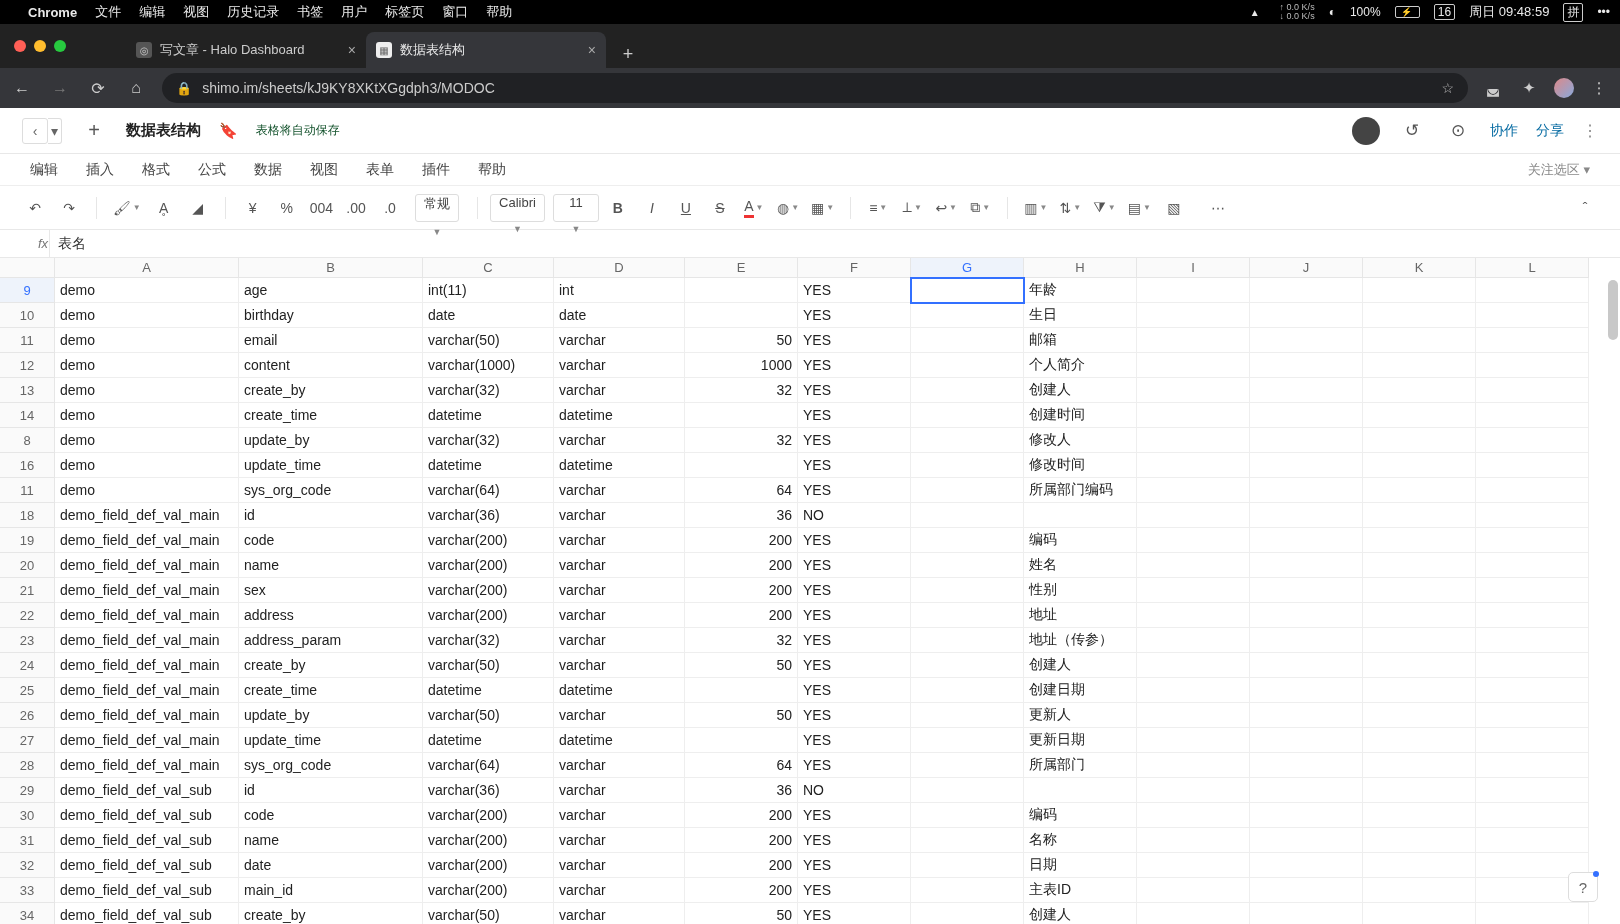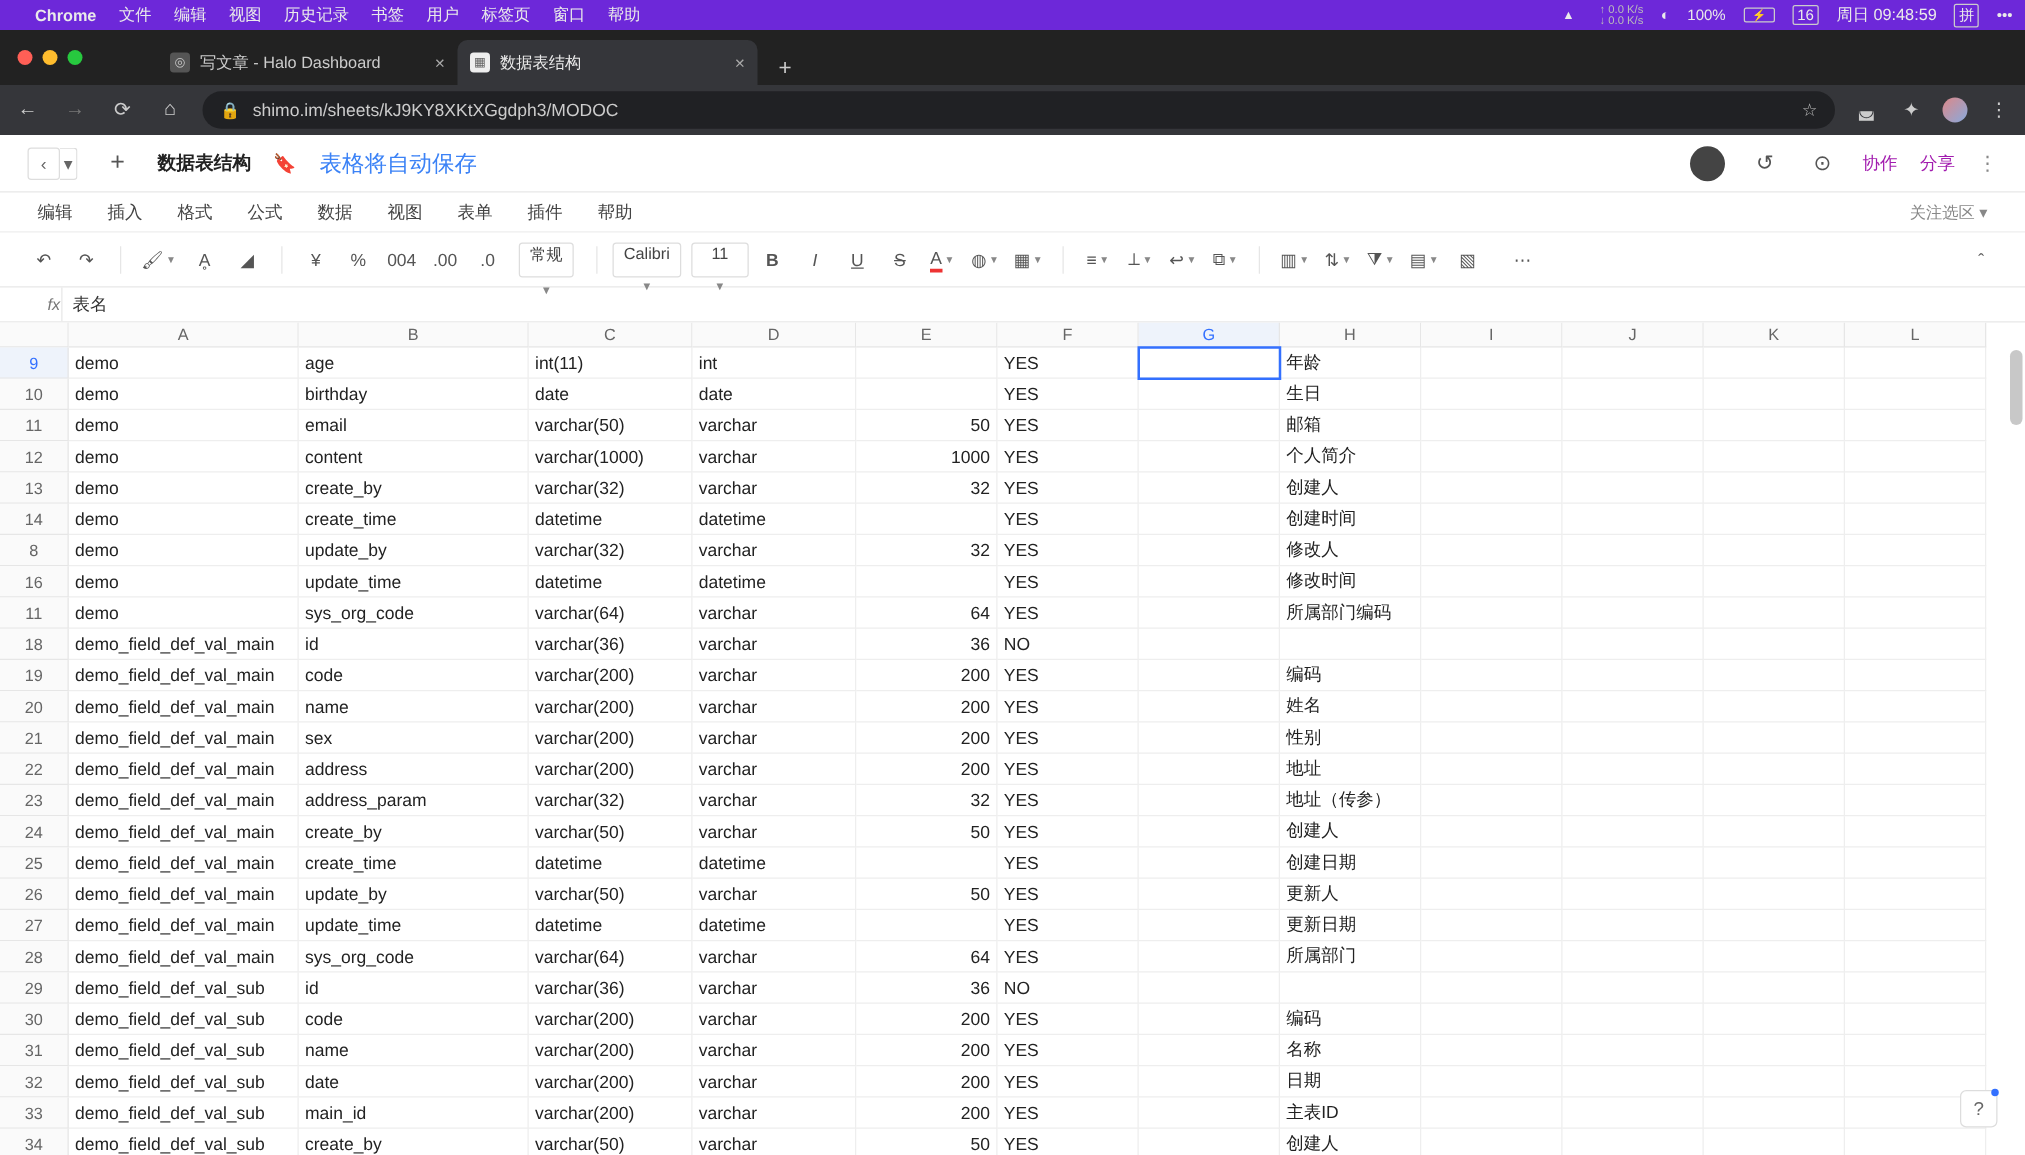--- a/index.html
+++ b/index.html
@@ -1,18 +1,18 @@
 <!DOCTYPE html>
 <html><head>
 <meta charset="utf-8">
 <style>
   * { box-sizing: border-box; margin: 0; padding: 0; }
   html, body { width: 1620px; height: 924px; font-family: -apple-system, "Helvetica Neue", Arial, sans-serif; overflow: hidden; background:#fff; }
   
-  .mac-menubar { height: 24px; background:#6d28d9; color:#eaeaea; display:flex; align-items:center; font-size:13px; padding:0 10px; justify-content:space-between; }
+  .mac-menubar { height: 24px; background:#000000; color:#eaeaea; display:flex; align-items:center; font-size:13px; padding:0 10px; justify-content:space-between; }
   .mac-left, .mac-right { display:flex; align-items:center; gap:18px; }
   .mac-left .apple { font-size:15px; }
   .mac-left .bold { font-weight:600; }
   .mac-right { gap:14px; font-size:12px; }
   .mac-right .clock { font-size:13px; }
   .netspeed { display:flex; flex-direction:column; font-size:9px; line-height:9px; color:#bbb; }
   .tri { font-size:10px; margin-right:6px;}
   
   .titlebar { height:44px; background:#222; display:flex; align-items:center; }
   .traffic { display:flex; gap:8px; margin-left:14px; }
@@ -33,25 +33,25 @@
   .extbtn { color:#ccc; font-size:15px; width:22px; text-align:center; }
   .avatar-ext { width:20px; height:20px; border-radius:50%; background:linear-gradient(135deg,#d88,#8ad); }
   
   .doc-header { height:46px; border-bottom:1px solid #e8e8e8; display:flex; align-items:center; padding:0 22px; gap:18px; }
   .doc-header .back-group { display:flex; align-items:center; gap:3px; color:#555; }
   .doc-header .sq { width:26px; height:26px; border:1px solid #ddd; border-radius:3px; display:flex; align-items:center; justify-content:center; font-size:14px; color:#666; }
   .doc-header .squash { border-left:none; width:14px; border-radius:0 3px 3px 0; margin-left:-3px;}
   .doc-header .plus { width:28px; height:28px; display:flex; align-items:center; justify-content:center; font-size:20px; color:#555; }
   .doc-title { font-weight:600; font-size:15px; color:#222; }
   .doc-bookmark { color:#ccc; font-size:15px; }
-  .doc-autosave { color:#3b82f6; font-size:18px; }
+  .doc-autosave { color:#14532d; font-size:12px; }
   .doc-header .spacer { flex:1; }
   .user-av { width:28px; height:28px; border-radius:50%; background:#444; }
   .hdr-icon { font-size:17px; color:#555; width:28px; text-align:center; }
-  .hdr-text { font-size:14px; color:#a21caf; }
+  .hdr-text { font-size:14px; color:#0369a1; }
   .hdr-more { font-size:16px; color:#888; }
   
   .menu-row { height:32px; display:flex; align-items:center; padding:0 30px; gap:28px; font-size:14px; color:#444; border-bottom:1px solid #eee; }
   .menu-row .spacer { flex:1; }
   .menu-row .right { color:#888; font-size:13px; }
   
   .toolbar { height:44px; border-bottom:1px solid #e8e8e8; display:flex; align-items:center; padding:0 20px; gap:4px; font-size:14px; color:#555; }
   .tbtn { min-width:30px; height:30px; display:flex; align-items:center; justify-content:center; border-radius:3px; padding:0 4px; position:relative;}
   .tsep { width:1px; height:22px; background:#e6e6e6; margin:0 8px; }
   .fmt-sel { border:1px solid #ddd; border-radius:3px; height:28px; display:flex; align-items:center; padding:0 8px; gap:14px; font-size:13px; color:#444;flex-direction:column; }

